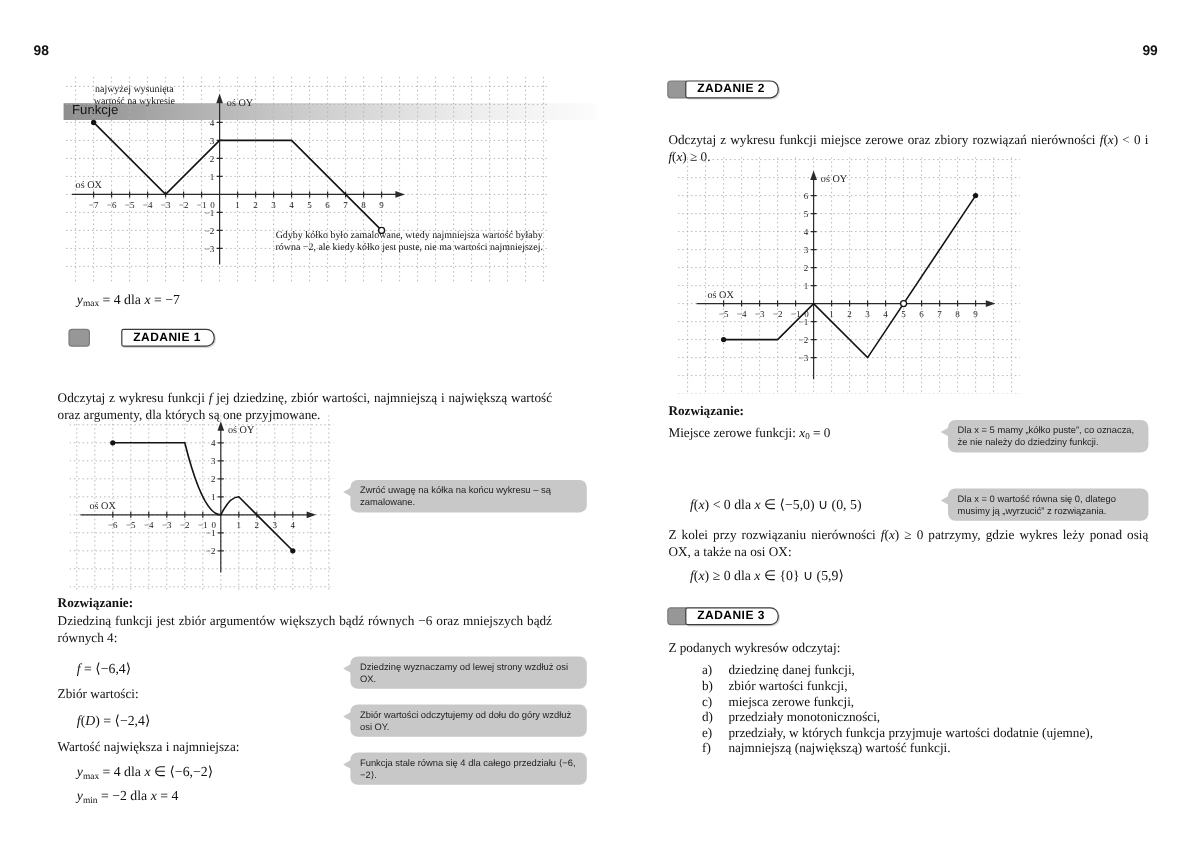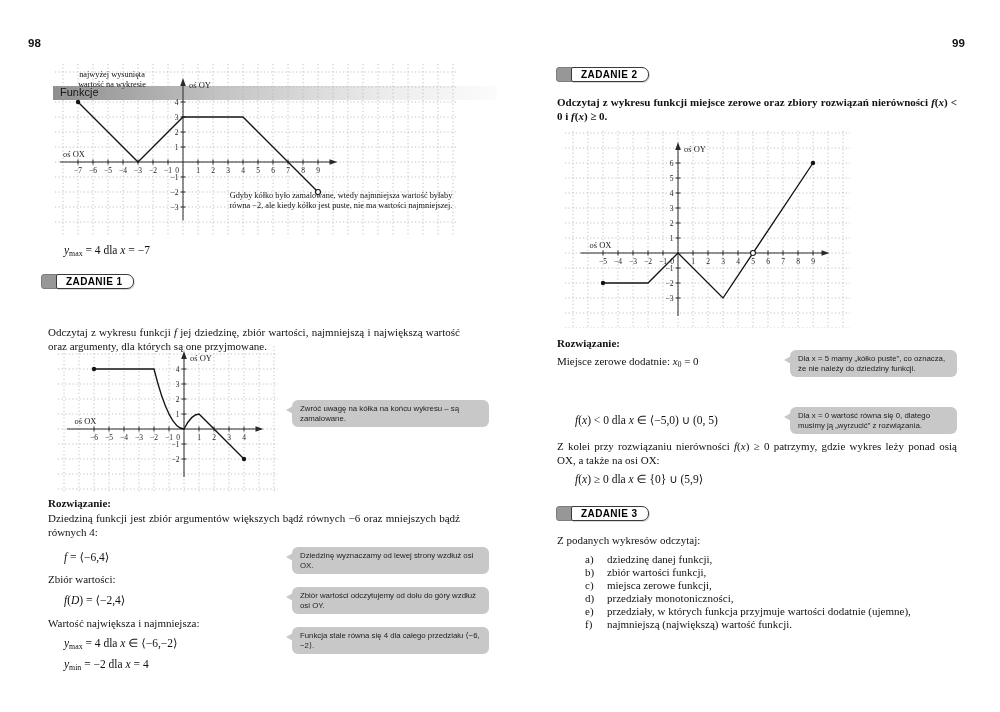--- a/index.html
+++ b/index.html
@@ -15,41 +15,41 @@
         background:linear-gradient(to right,#8e8e8e 0%,#c6c6c6 40%,#ececec 75%,#fcfcfc 100%);}
   #hbarR{left:510px;width:436px;text-align:right;padding-right:7px;
         background:linear-gradient(to left,#8e8e8e 0%,#c6c6c6 40%,#ececec 75%,#fcfcfc 100%);}
   
   .badge{position:absolute;display:flex;align-items:stretch;height:15px;}
   .badge .tab{width:16px;background:#979797;border:1px solid #7d7d7d;border-radius:3px;}
   .badge .bx{margin-left:-3px;background:#fff;border:1.3px solid #3a3a3a;
              border-radius:2px 7px 7px 2px;padding:0 11px 0 9px;display:flex;align-items:center;
              font:bold 10px "Liberation Sans",sans-serif;letter-spacing:.4px;color:#000;
              box-shadow:1px 1px 0 rgba(0,0,0,.15);}
-  #badge1{left:41px;top:274px;}
+  #badge1{left:57px;top:274px;gap:29px;}
   #badge2{left:556px;top:67px;}
   #badge3{left:556px;top:506px;}
   
   .body{position:absolute;font-size:11px;line-height:13.5px;text-align:justify;}
   .line{position:absolute;font-size:11px;white-space:nowrap;}
   .bold{font-weight:bold;}
   .formula{position:absolute;font-size:11.5px;white-space:nowrap;}
   .fi{font-style:italic;}
   .fsub{font-size:68%;vertical-align:-0.28em;}
   #ymaxIntro{left:64px;top:244px;}
   #intro1{left:48px;top:301px;width:412px;margin-top:25px;}
   #rozw1{left:48px;top:497px;}
   #domPara{left:48px;top:512px;width:412px;}
   #fDom{left:64px;top:550px;}
   #zbLabel{left:48px;top:573px;}
   #fRange{left:64px;top:593px;}
   #mmLabel{left:48px;top:617px;}
   #ymax2{left:64px;top:636px;}
   #ymin{left:64px;top:658px;}
-  #intro2{left:557px;top:96px;width:400px;font-weight:bold;}
+  #intro2{left:557px;top:111px;width:400px;}
   #rozw2{left:557px;top:337px;}
   #miejsce{left:557px;top:355px;font-size:11px;}
   #paraFx0{left:557px;top:381px;width:400px;}
   #ineq1{left:575px;top:413px;}
   #paraZkolei{left:557px;top:440px;width:400px;}
   #ineq2{left:575px;top:472px;}
   #intro3{left:557px;top:534px;}
   #z3list{position:absolute;left:585px;top:553px;width:380px;}
   .li{display:flex;font-size:11px;line-height:13px;}
   .li .lab{width:22px;flex:none;}
@@ -365,21 +365,21 @@
         <text x="108.5" y="169.8" text-anchor="end" font-size="7.5" font-family="&quot;Liberation Serif&quot;,serif" fill="#222">−3</text>
         <text x="109" y="133" text-anchor="end" font-size="7.5" font-family="&quot;Liberation Serif&quot;,serif" fill="#222">0</text>
         <text x="24.5" y="117" font-size="8.5" font-family="&quot;Liberation Serif&quot;,serif" fill="#222">oś OX</text>
         <text x="119" y="21" font-size="8.5" font-family="&quot;Liberation Serif&quot;,serif" fill="#222">oś OY</text>
         <path d="M38,152 L83,152 L113,122 L158,167 L248,32" fill="none" stroke="#141414" stroke-width="1.35" stroke-linejoin="miter"></path>
         <circle cx="38" cy="152" r="2.2" fill="#141414" stroke="#141414" stroke-width="0"></circle>
         <circle cx="248" cy="32" r="2.2" fill="#141414" stroke="#141414" stroke-width="0"></circle>
         <circle cx="188" cy="122" r="2.5" fill="#ffffff" stroke="#141414" stroke-width="1.1"></circle>
       </svg></div>
   <div id="rozw2" class="line bold">Rozwiązanie:</div>
-  <div id="miejsce" class="formula"><span>Miejsce zerowe dodatnie: </span><span class="fi">x</span><span class="fsub">0</span><span> = 0</span></div>
+  <div id="miejsce" class="formula"><span>Miejsce zerowe funkcji: </span><span class="fi">x</span><span class="fsub">0</span><span> = 0</span></div>
   <div id="cX5" class="callout">Dla x = 5 mamy „kółko puste”, co oznacza, że nie należy do dziedziny funkcji.</div>
   <div id="ineq1" class="formula"><span class="fi">f</span><span>(</span><span class="fi">x</span><span>) &lt; 0 dla </span><span class="fi">x</span><span> ∈ ⟨−5,0) ∪ (0, 5)</span></div>
   <div id="cX0" class="callout">Dla x = 0 wartość równa się 0, dlatego musimy ją „wyrzucić” z rozwiązania.</div>
   <div id="paraZkolei" class="body"><span>Z kolei przy rozwiązaniu nierówności </span><span class="fi">f</span><span>(</span><span class="fi">x</span><span>) ≥ 0 patrzymy, gdzie wykres leży ponad osią OX, a także na osi OX:</span></div>
   <div id="ineq2" class="formula"><span class="fi">f</span><span>(</span><span class="fi">x</span><span>) ≥ 0 dla </span><span class="fi">x</span><span> ∈ {0} ∪ (5,9⟩</span></div>
 
   <div id="badge3" class="badge">
     <div class="tab"></div>
     <div class="bx">
         <span>ZADANIE 3</span>

